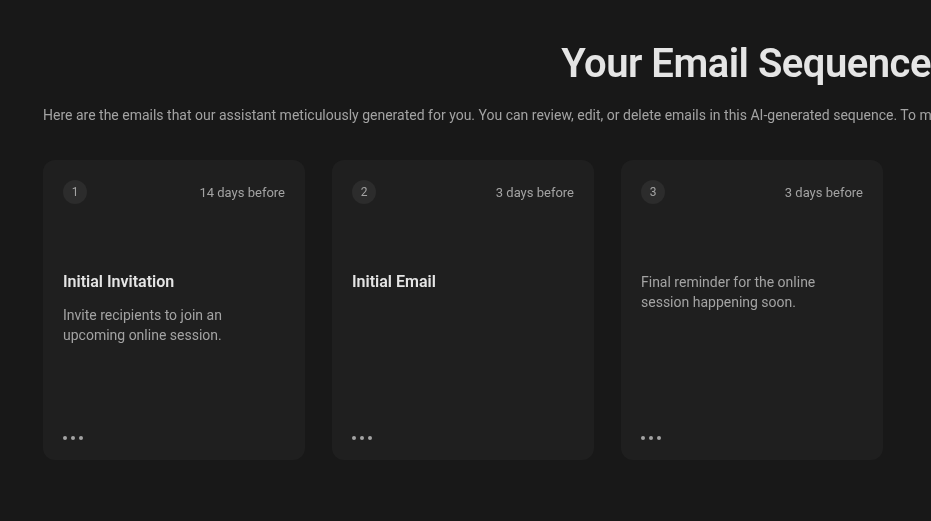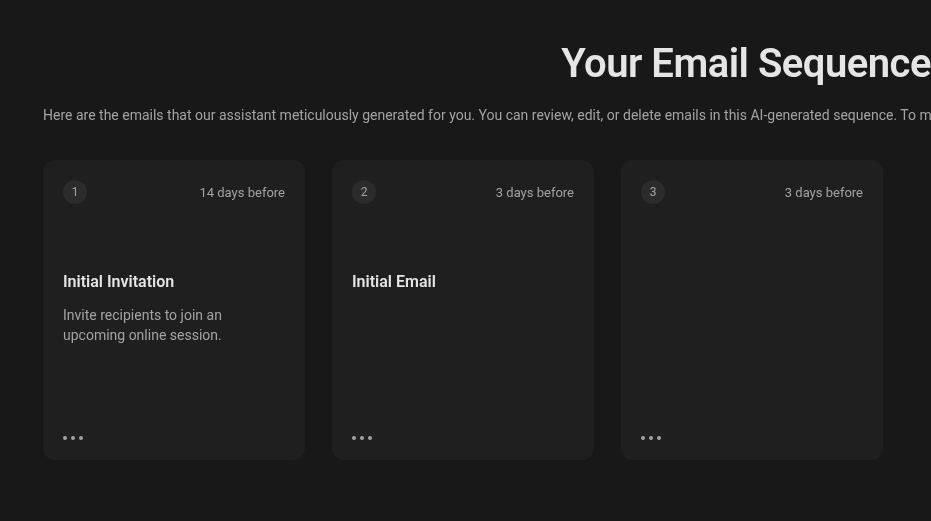--- a/index.html
+++ b/index.html
@@ -127,20 +127,21 @@
         <span></span>
         <span></span>
     </div>
   </div>
 
   <div class="card">
     <div class="card-header">
       <div class="card-number">3</div>
       <div class="card-timing">3 days before</div>
     </div>
+    <div class="card-description">Final reminder for the online session happening soon.</div>
     <div class="card-menu">
       <span></span>
         <span></span>
         <span></span>
     </div>
   </div>
 
 </div>
 
 </body></html>

